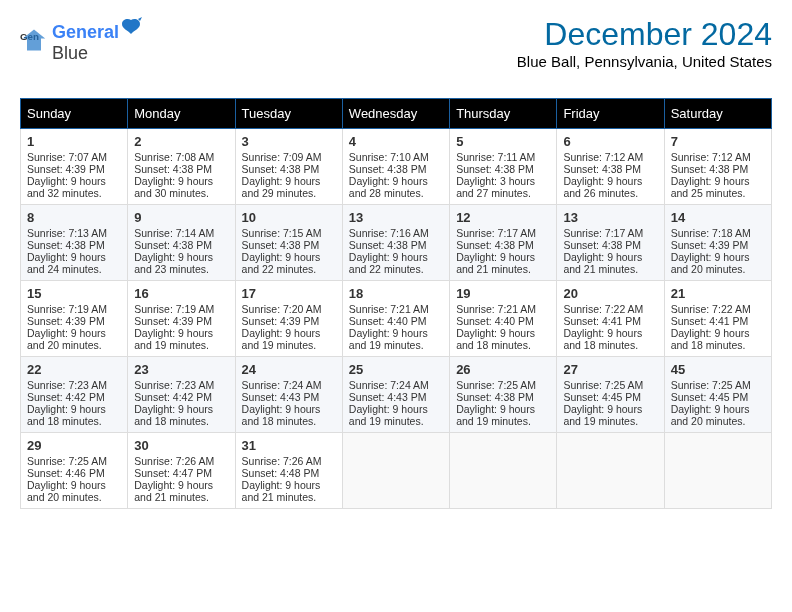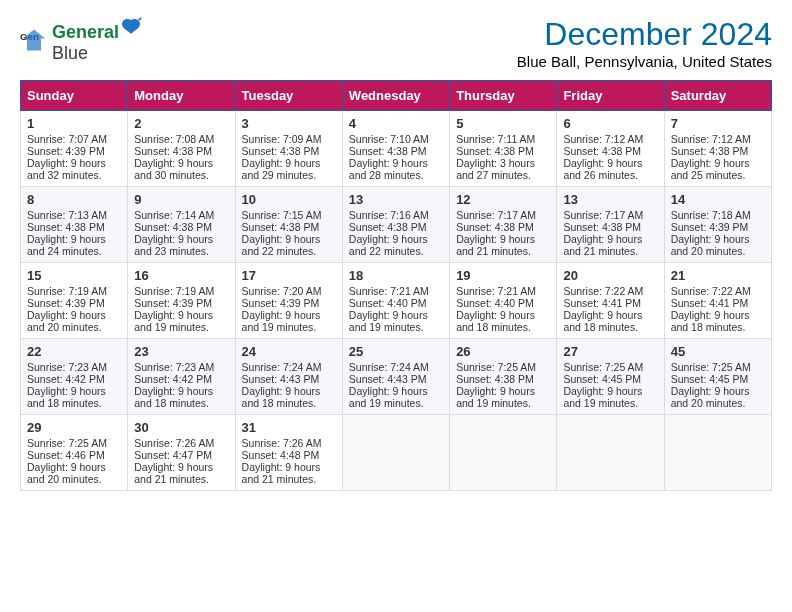--- a/index.html
+++ b/index.html
@@ -7,31 +7,31 @@
       font-family: Arial, sans-serif;
       background: #fff;
       width: 792px;
       min-height: 612px;
       padding: 16px 20px;
     }
     .header-area {
       display: flex;
       justify-content: space-between;
       align-items: flex-start;
-      margin-bottom: 10px;
+      margin-bottom: 28px;
     }
     .logo {
       display: flex;
       align-items: center;
       gap: 4px;
     }
     .logo-text-general {
       font-size: 18px;
       font-weight: bold;
-      color: #15803d;
+      color: #3b82f6;
     }
     .logo-text-blue {
       font-size: 18px;
       font-weight: normal;
       color: #404040;
     }
     .logo-icon {
       width: 28px;
       height: 28px;
     }
@@ -46,24 +46,24 @@
     .subtitle {
       font-size: 15px;
       color: #000000;
     }
     .calendar {
       width: 100%;
       border-collapse: collapse;
       border: 1px solid #ccc;
     }
     .calendar th {
-      background-color: #be185d;
+      background-color: #000000;
       color: #fff;
       font-size: 13px;
-      font-weight: bold;
+      font-weight: normal;
       padding: 7px 6px;
       text-align: left;
       border: 1px solid #1a5fa0;
     }
     .calendar td {
       vertical-align: top;
       padding: 5px 6px;
       border: 1px solid #ddd;
       font-size: 10.5px;
       color: #333;

